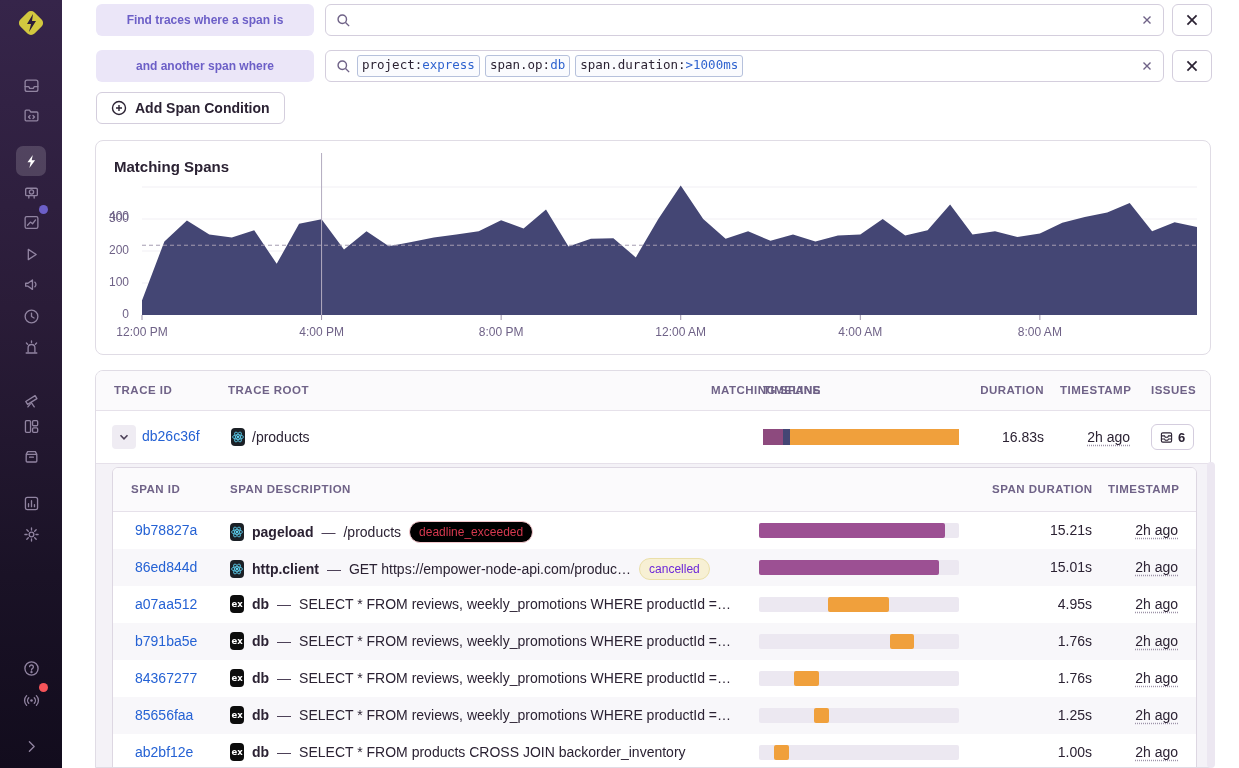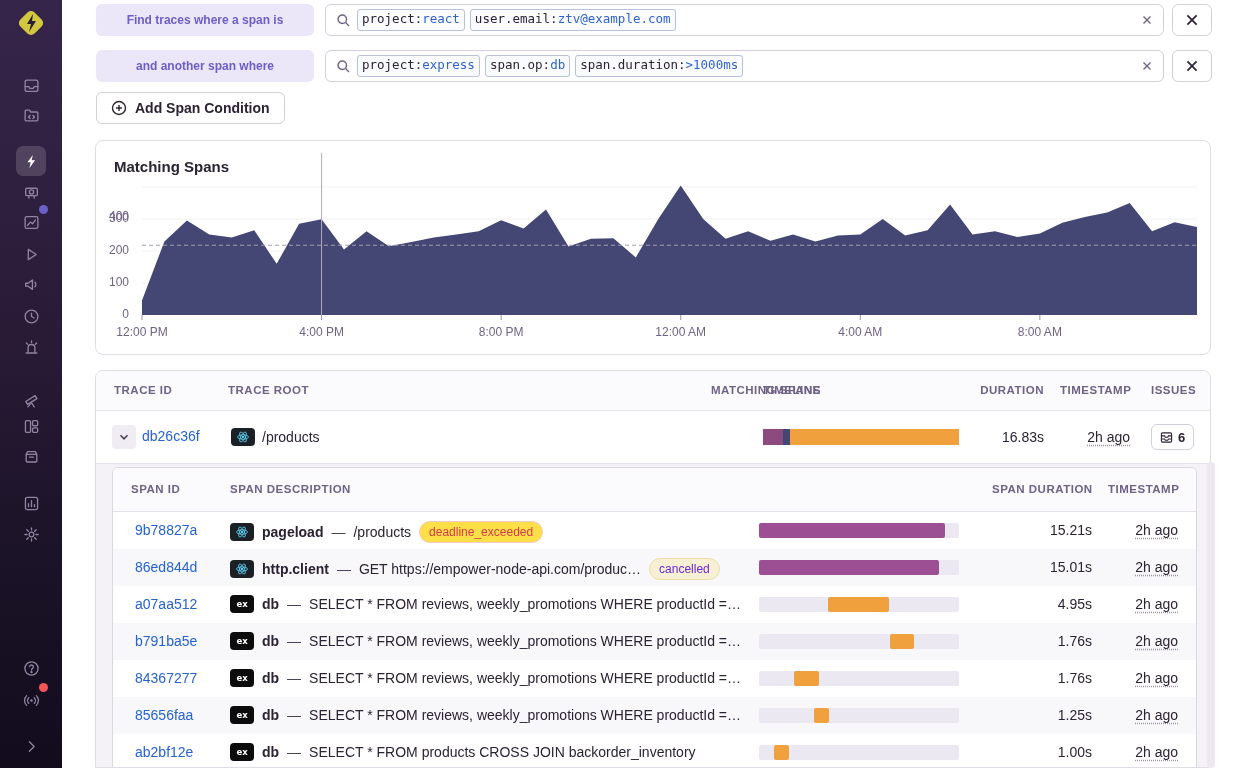--- a/index.html
+++ b/index.html
@@ -86,21 +86,21 @@
     font-size:11.5px; font-weight:bold; letter-spacing:0.5px; color:#6f6287; }
   .th { position:absolute; top:13px; white-space:nowrap;text-align:center; }
   .tr-main { position:relative; height:52px; background:#fff; }
   .expander {
     position:absolute; left:16px; top:14px; width:24px; height:24px; background:#efecf3;
     border-radius:4px; display:flex; align-items:center; justify-content:center;
     color:#4d4158; cursor:pointer;
   }
   .trace-link { position:absolute; left:46px; top:17px; font-size:14px; color:#2562d4; cursor:pointer; }
   .plat-icon {
-    width:24px; height:18px; border-radius:4px; display:flex; align-items:center;
+    width:14px; height:18px; border-radius:4px; display:flex; align-items:center;
     justify-content:center; flex:0 0 auto;
   }
   .plat-react { background:#1b2026; }
   .plat-express { background:#0c0c0c; color:#fff; font-size:8.5px; font-weight:bold;
     font-family:"DejaVu Sans", sans-serif; }
   .root-cell { position:absolute; left:135px; top:17px; display:flex; align-items:center; gap:7px; font-size:14px; }
   .matching { position:absolute; top:18px; font-size:14px; right:389px; }
   .timeline { position:absolute; left:667px; top:18px; width:198px; height:16px; display:flex; overflow:hidden; }
   .dur-main { position:absolute; top:18px; font-size:14px; width:80px; text-align:right; left:868px; }
   .ts { color:#2b2233; text-decoration:underline dotted #9d93a8; text-underline-offset:3px; }
@@ -119,21 +119,21 @@
     font-size:11.5px; font-weight:bold; letter-spacing:0.5px; color:#6f6287; }
   .sub-th .th { top:15px; }
   .span-row { position:relative; height:37px; font-size:14px; }
   .span-row.alt { background:#f8f7fa; }
   .span-id { position:absolute; left:22px; top:10px; color:#2562d4; cursor:pointer; }
   .span-desc { position:absolute; left:117px; top:9px; display:flex; align-items:center; gap:8px;
     white-space:nowrap; overflow:hidden; max-width:520px; }
   .span-op { font-weight:bold; }
   .dash { color:#4d4158; }
   .badge { font-size:12px; border-radius:20px; padding:3px 9px; white-space:nowrap; }
-  .badge-error { color:#d5394f; background:#fde047; border:1px solid #f3c7cc; }
+  .badge-error { color:#d5394f; background:#000000; border:1px solid #f3c7cc; }
   .badge-warning { color:#6d28d9; background:#f7f0d4; border:1px solid #eadfa9; }
   .bar-track { position:absolute; left:646px; top:11px; width:200px; height:15px; background:#ece8f1; border-radius:2px; }
   .bar-fill { position:absolute; top:0; height:15px; border-radius:2px; }
   .span-dur { position:absolute; left:899px; top:10px; width:80px; text-align:right; }
   .span-ts { position:absolute; left:1005px; top:10px; width:60px; text-align:right; }
   .page-scrollbar { position:absolute; left:1207px; top:462px; width:8px; height:306px;
     background:#ece7f1; border-radius:4px; cursor:pointer; }
 </style>
 </head>
 <body>
@@ -258,24 +258,20 @@
   </aside>
 
   <div class="qb-label" style="top:4px">Find traces where a span is</div>
   <div class="search-bar" style="top:4px">
     <span class="mag">
       <svg width="15" height="15" viewBox="0 0 16 16" fill="none" stroke="currentColor" stroke-width="1.5">
           <circle cx="6.7" cy="6.7" r="4.5"></circle>
           <path d="M10.2 10.2 L14 14"></path>
         </svg>
     </span>
-    <span style="display:flex;gap:5px">
-        <span class="token"><span>project:</span><span class="tval">react</span></span>
-        <span class="token"><span>user.email:</span><span class="tval">ztv@example.com</span></span>
-      </span>
     <span class="clear-x">
       <svg width="14" height="14" viewBox="0 0 14 14" stroke="currentColor" stroke-width="1.4">
           <path d="M3.5 3.5 l7 7 M10.5 3.5 l-7 7"></path>
         </svg>
     </span>
   </div>
   <div class="row-x" style="top:4px">
     <svg width="16" height="16" viewBox="0 0 14 14" stroke="currentColor" stroke-width="1.5">
         <path d="M3 3 l8 8 M11 3 l-8 8"></path>
       </svg>

